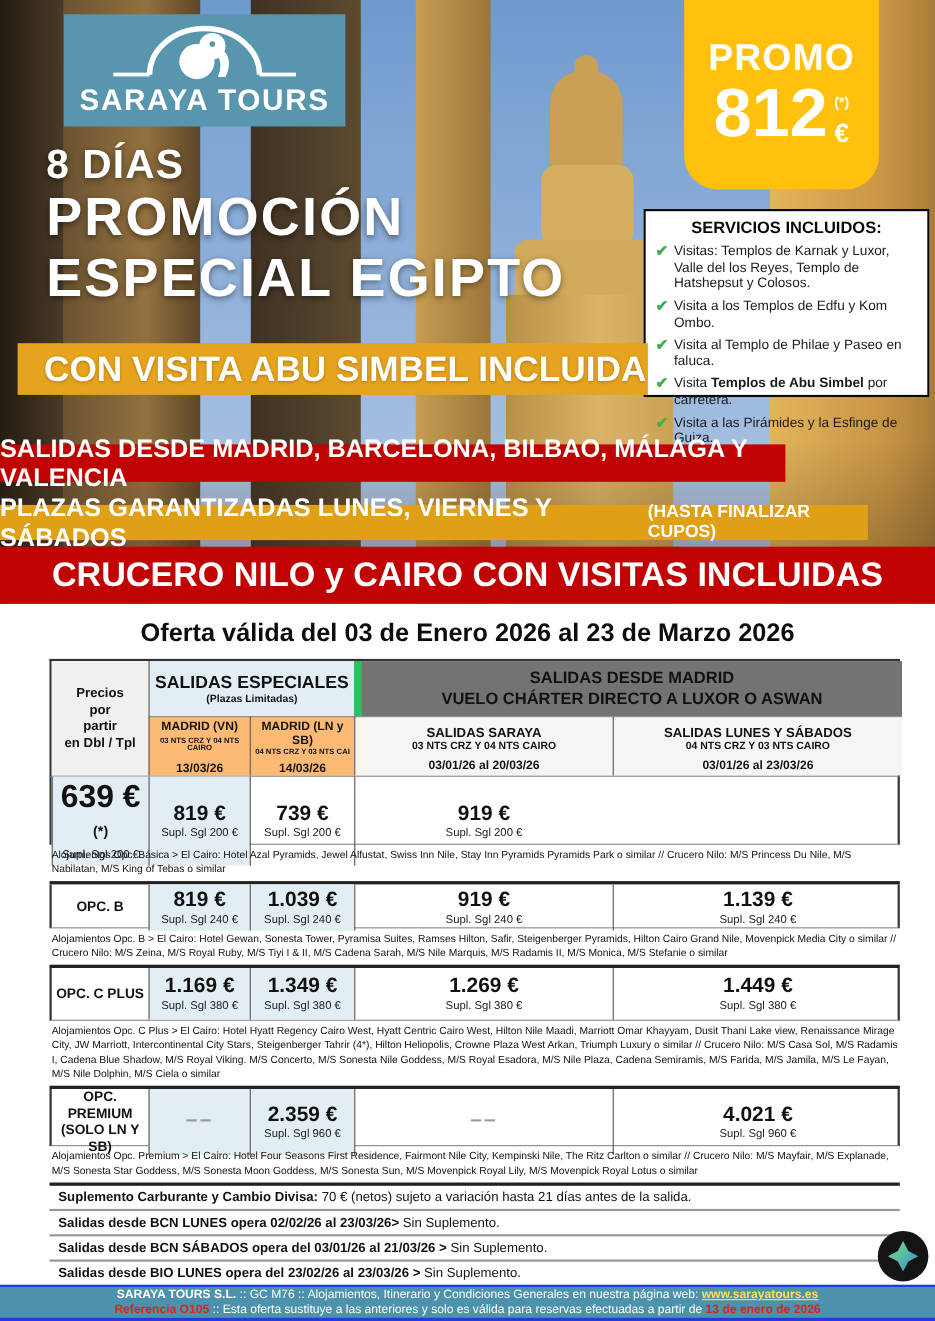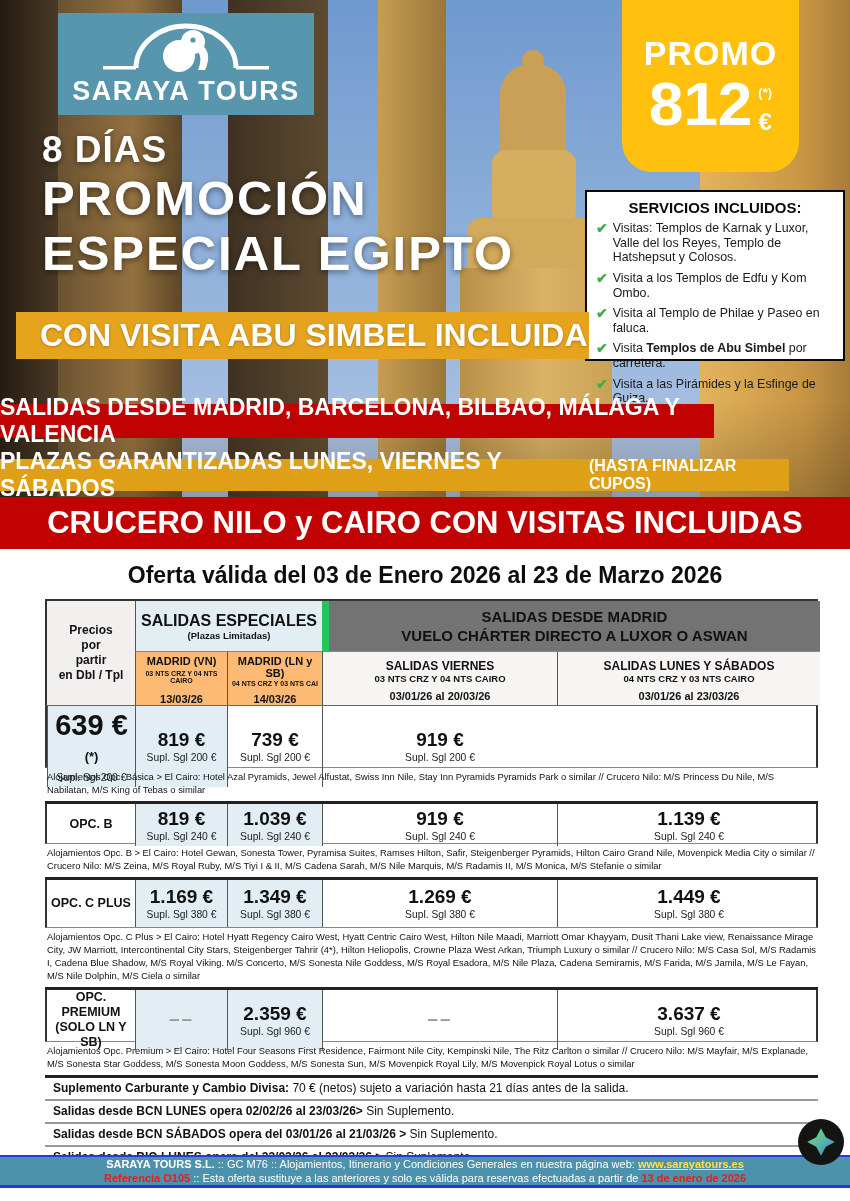--- a/index.html
+++ b/index.html
@@ -97,21 +97,21 @@
   .dash .pv { color:#999; letter-spacing:2px; }
   .pnote { border-bottom:3px solid #222; font-size:9.4px; line-height:1.38; padding:3px 2px 4px; color:#111; }
   .r-basica { height:62px; } .r-b { height:40px; } .r-cplus { height:48px; } .r-prem { height:52px; }
   .r-basica .pv.big { line-height:1.05; }
 
   .supls { margin:0 0 0 45px; width:773px; }
   .supl { border-bottom:2px solid #999; font-size:12px; padding:3px 2px 4px 8px; color:#111; }
   .supl b { font-weight:700; }
 
   
-  .footer { position:absolute; left:0; bottom:13px; width:850px; height:33px; background:#4D92AC;
+  .footer { position:absolute; left:0; bottom:0; width:850px; height:33px; background:#4D92AC;
     border-top:2px solid #2838E0; border-bottom:3px solid #2838E0; text-align:center; color:#fff;
     font-size:11px; line-height:13.5px; padding-top:1px; }
   .f-bold { font-weight:700; }
   .f-link { color:#FFE14D; font-weight:700; text-decoration:underline; }
   .f-red { color:#E02020; font-weight:700;text-align:right; }
 
   .badge { position:absolute; right:6px; bottom:36px; width:46px; height:46px; border-radius:50%;
     background:#141414; display:flex; align-items:center; justify-content:center; }
   .badge-star { width:30px; height:30px; background:linear-gradient(135deg,#8ee063 0%,#56b8a8 50%,#3f7de0 100%);
     clip-path:polygon(50% 4%, 66% 34%, 96% 50%, 66% 66%, 50% 96%, 34% 66%, 4% 50%, 34% 34%); }
@@ -223,21 +223,21 @@
           <div class="nm">MADRID (VN)</div>
           <div class="nts">03 NTS CRZ Y 04 NTS CAIRO</div>
           <div class="dt">13/03/26</div>
         </div>
         <div class="cell sub sub-blue">
           <div class="nm">MADRID (LN y SB)</div>
           <div class="nts">04 NTS CRZ Y 03 NTS CAI</div>
           <div class="dt">14/03/26</div>
         </div>
         <div class="cell sub sub-gray">
-          <div class="nm">SALIDAS VIERNES</div>
+          <div class="nm">SALIDAS SARAYA</div>
           <div class="nts">03 NTS CRZ Y 04 NTS CAIRO</div>
           <div class="dt">03/01/26 al 20/03/26</div>
         </div>
         <div class="cell sub sub-gray">
           <div class="nm">SALIDAS LUNES Y SÁBADOS</div>
           <div class="nts">04 NTS CRZ Y 03 NTS CAIRO</div>
           <div class="dt">03/01/26 al 23/03/26</div>
         </div>
       </div>
 
@@ -314,21 +314,21 @@
           </div>
         <div class="cell pc pc-blue">
             <div class="pv">2.359 €</div>
             <div class="ps">Supl. Sgl 960 €</div>
           </div>
         <div class="cell pc dash">
             <div class="pv">––</div>
             <div class="ps"></div>
           </div>
         <div class="cell pc">
-            <div class="pv">3.637 €</div>
+            <div class="pv">4.021 €</div>
             <div class="ps">Supl. Sgl 960 €</div>
           </div>
       </div>
       <div class="pnote">Alojamientos Opc. Premium &gt; El Cairo: Hotel Four Seasons First Residence, Fairmont Nile City, Kempinski Nile, The Ritz Carlton o similar // Crucero Nilo: M/S Mayfair, M/S Explanade, M/S Sonesta Star Goddess, M/S Sonesta Moon Goddess,  M/S Sonesta Sun, M/S Movenpick Royal Lily, M/S Movenpick Royal Lotus o similar</div>
     </div>
 
     <div class="supls">
       <div class="supl"><b>Suplemento Carburante y Cambio Divisa:</b><span> 70 € (netos) sujeto a variación hasta 21 días antes de la salida.</span></div>
       <div class="supl"><b>Salidas desde BCN LUNES opera 02/02/26 al 23/03/26&gt;</b><span> Sin Suplemento.</span></div>
       <div class="supl"><b>Salidas desde BCN SÁBADOS opera del 03/01/26 al 21/03/26 &gt;</b><span> Sin Suplemento.</span></div>

